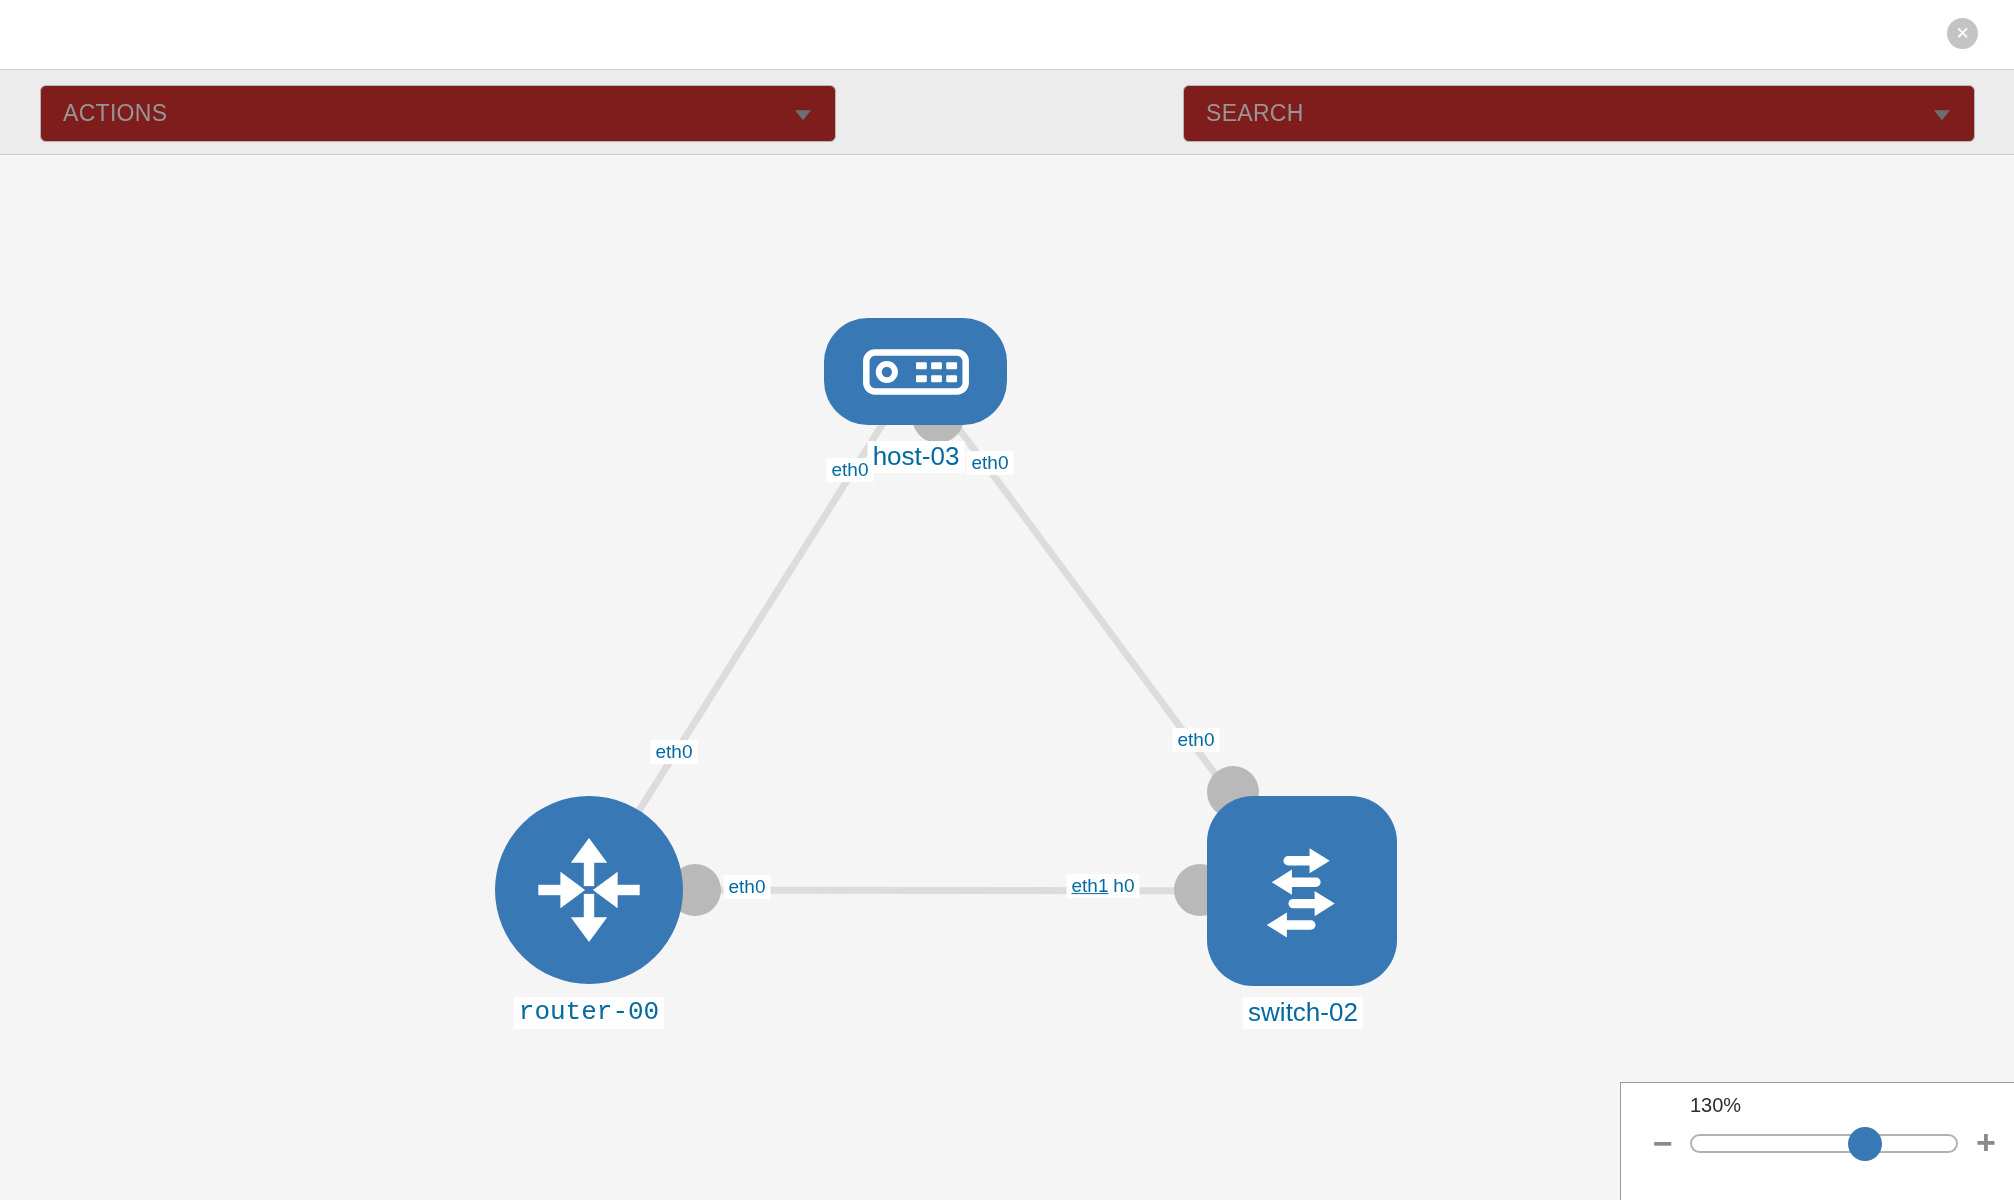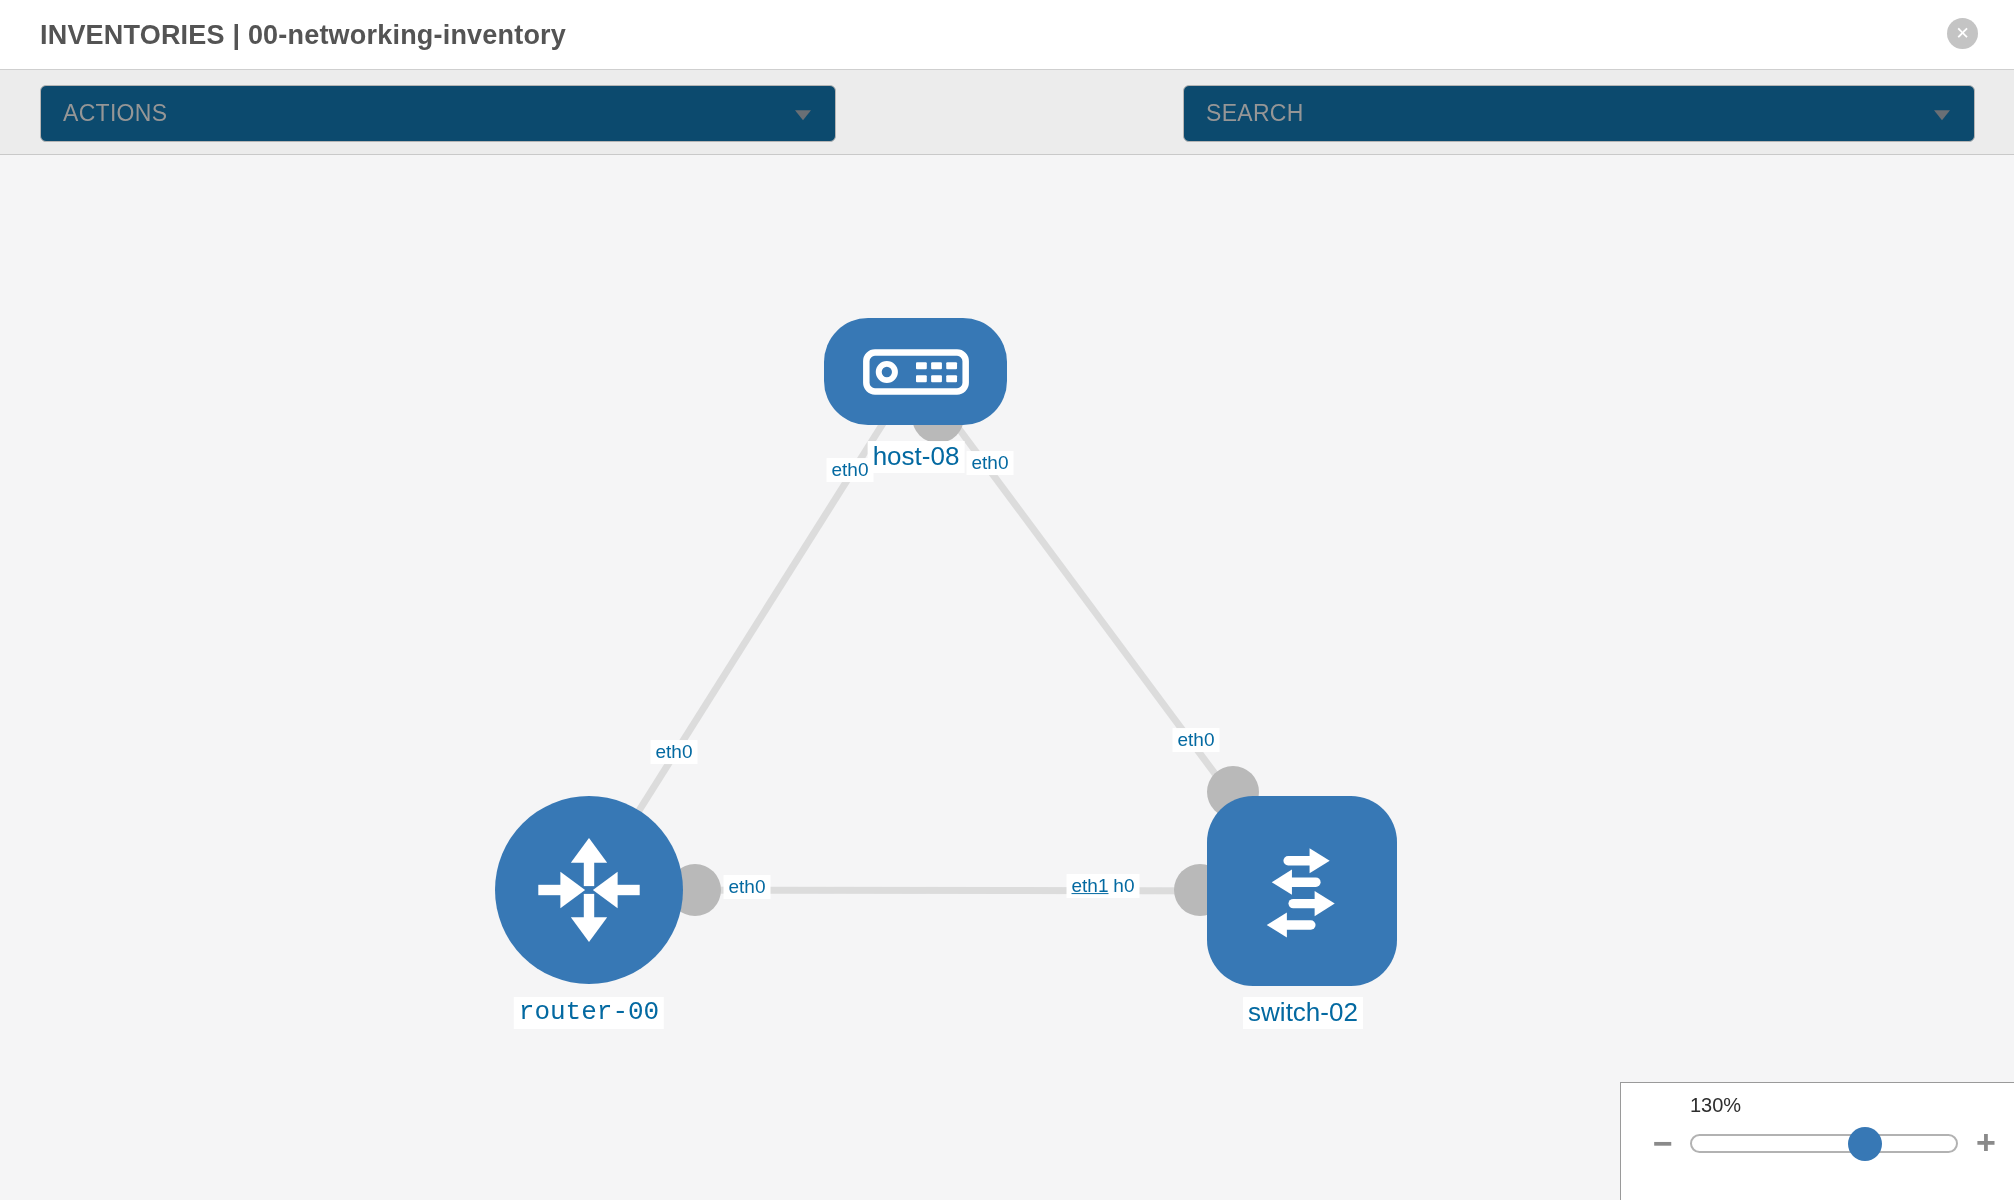--- a/index.html
+++ b/index.html
@@ -21,21 +21,21 @@
     position:absolute;right:36px;top:18px;width:31px;height:31px;border-radius:50%;
     background:#c4c4c4;color:#ffffff;display:flex;align-items:center;justify-content:center;
     font-size:17px;font-weight:bold;cursor:pointer;user-select:none;
   }
   
   .toolbar{
     position:absolute;left:0;top:70px;width:2014px;height:85px;
     background:#ececec;border-bottom:1px solid #c9c9c9;box-sizing:border-box;
   }
   .select-box{
-    position:absolute;top:15px;height:57px;background:#0c4a6e;
+    position:absolute;top:15px;height:57px;background:#7f1d1d;
     border:1.5px solid #b5b5b5;border-radius:6px;box-sizing:border-box;
     display:flex;align-items:center;padding:0 22px;cursor:pointer;
   }
   .select-box .label{font-size:23px;color:#969696;letter-spacing:.3px;}
   .caret{
     position:absolute;right:24px;top:50%;transform:translateY(-38%);
     width:0;height:0;border-left:8px solid transparent;border-right:8px solid transparent;
     border-top:10px solid #6a6f75;
   }
   .actions-box{left:40px;width:796px;}
@@ -82,21 +82,20 @@
   }
   .zoom-handle{
     position:absolute;left:156px;top:-9px;width:34px;height:34px;border-radius:50%;
     background:#3778b5;cursor:grab;
   }
 </style>
 </head>
 <body>
 
 <div class="header">
-  <div class="header-title">INVENTORIES | 00-networking-inventory</div>
   <div class="close-btn">✕</div>
 </div>
 
 <div class="toolbar">
   <div class="select-box actions-box">
     <span class="label">ACTIONS</span>
     <span class="caret"></span>
   </div>
 
   <div class="tool-icon wrench">
@@ -169,21 +168,21 @@
     </g>
     <g fill="#ffffff">
       <polygon points="72,26 56,16 56,36"></polygon>
       <polygon points="26,43 42,33 42,53"></polygon>
       <polygon points="76,60 60,50 60,70"></polygon>
       <polygon points="22,77 38,67 38,87"></polygon>
     </g>
   </svg>
 </div>
 
-<div class="diagram-label node-label" style="left:916px;top:457px;">host-08</div>
+<div class="diagram-label node-label" style="left:916px;top:457px;">host-03</div>
 <div class="diagram-label node-label" style="left:589px;top:1013px;font-family:Liberation Mono, monospace;">router-00</div>
 <div class="diagram-label node-label" style="left:1303px;top:1013px;">switch-02</div>
 
 <div class="diagram-label port-label" style="left:850px;top:470px;">eth0</div>
 <div class="diagram-label port-label" style="left:674px;top:752px;">eth0</div>
 <div class="diagram-label port-label" style="left:990px;top:463px;">eth0</div>
 <div class="diagram-label port-label" style="left:1196px;top:740px;">eth0</div>
 <div class="diagram-label port-label" style="left:747px;top:887px;">eth0</div>
 <div class="diagram-label port-label" style="left:1116px;top:886px;">eth0</div>
 <div class="diagram-label port-label" style="left:1090px;top:886px;text-decoration:underline;">eth1</div>

